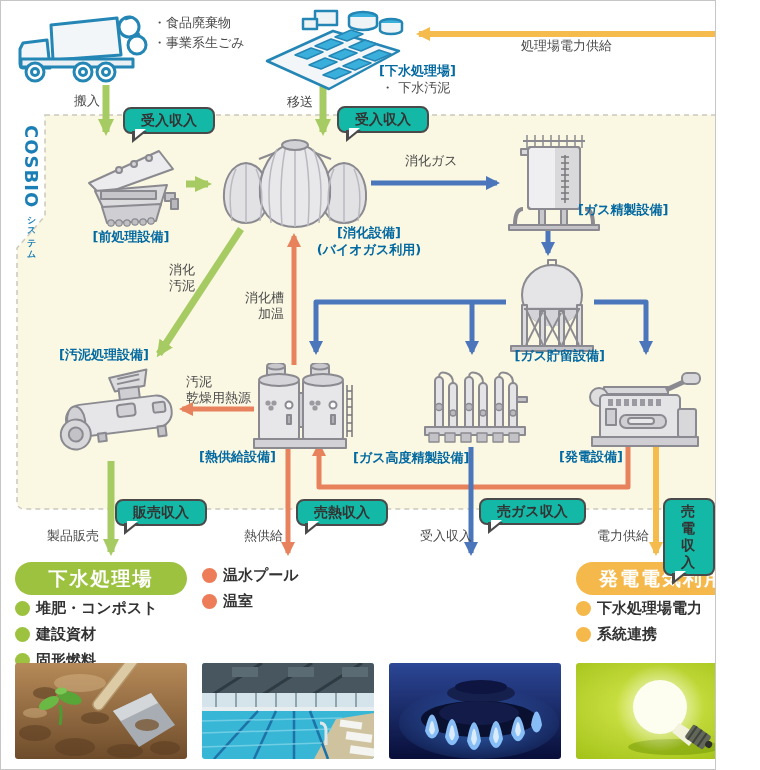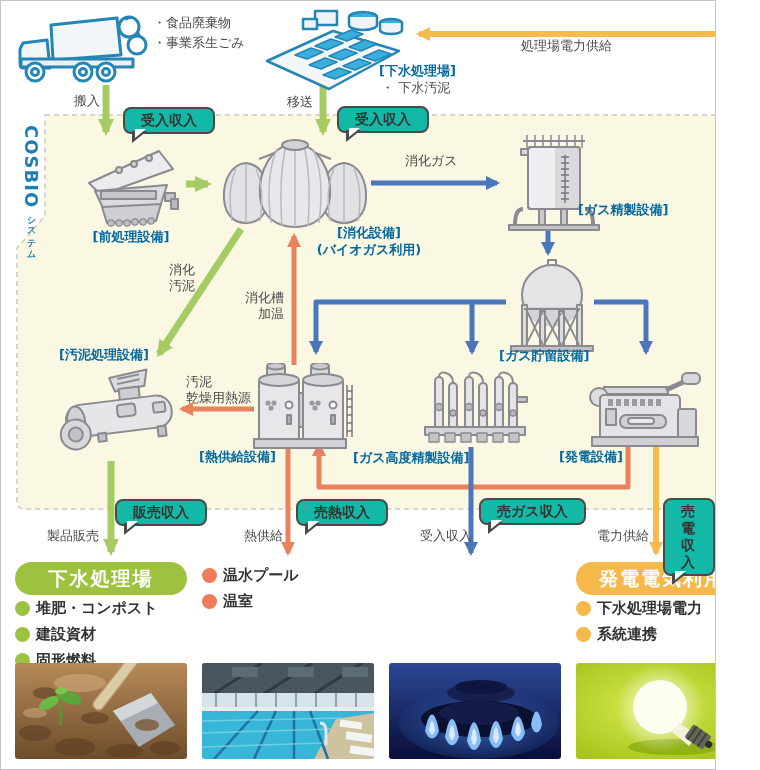--- a/index.html
+++ b/index.html
@@ -385,21 +385,21 @@
         <rect x="100" y="64" width="8" height="10" fill="#c2c2c7"></rect>
         <rect x="40" y="64" width="8" height="8" fill="#c2c2c7"></rect>
       </g>
     </svg>
   </div>
 
   <div class="eqlbl" style="left:70px;top:227px;width:120px;text-align:center">[前処理設備]</div>
   <div class="eqlbl" style="left:283px;top:223px;width:170px;text-align:center">[消化設備]
 (バイオガス利用)</div>
   <div class="eqlbl" style="left:577px;top:200px">[ガス精製設備]</div>
-  <div class="eqlbl" style="left:498px;top:346px;width:106px;text-align:left">[ガス貯留設備]</div>
+  <div class="eqlbl" style="left:498px;top:346px;width:106px;text-align:right">[ガス貯留設備]</div>
   <div class="eqlbl" style="left:198px;top:447px">[熱供給設備]</div>
   <div class="eqlbl" style="left:352px;top:448px">[ガス高度精製設備]</div>
   <div class="eqlbl" style="left:558px;top:447px">[発電設備]</div>
   <div class="eqlbl" style="left:58px;top:345px">[汚泥処理設備]</div>
 
   <div class="lbl" style="left:404px;top:152px">消化ガス</div>
   <div class="lbl" style="left:168px;top:261px">消化
 汚泥</div>
   <div class="lbl" style="left:243px;top:289px;width:40px;text-align:right">消化槽
 加温</div>

